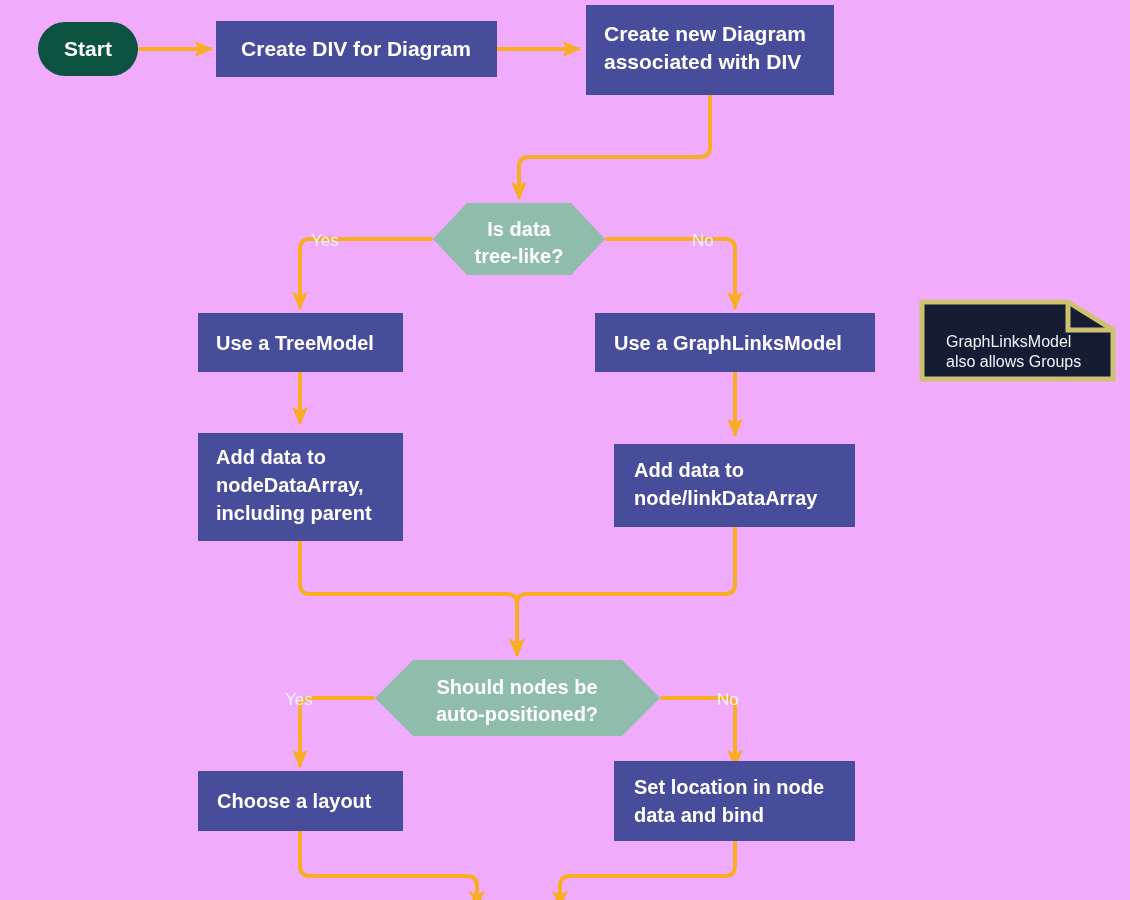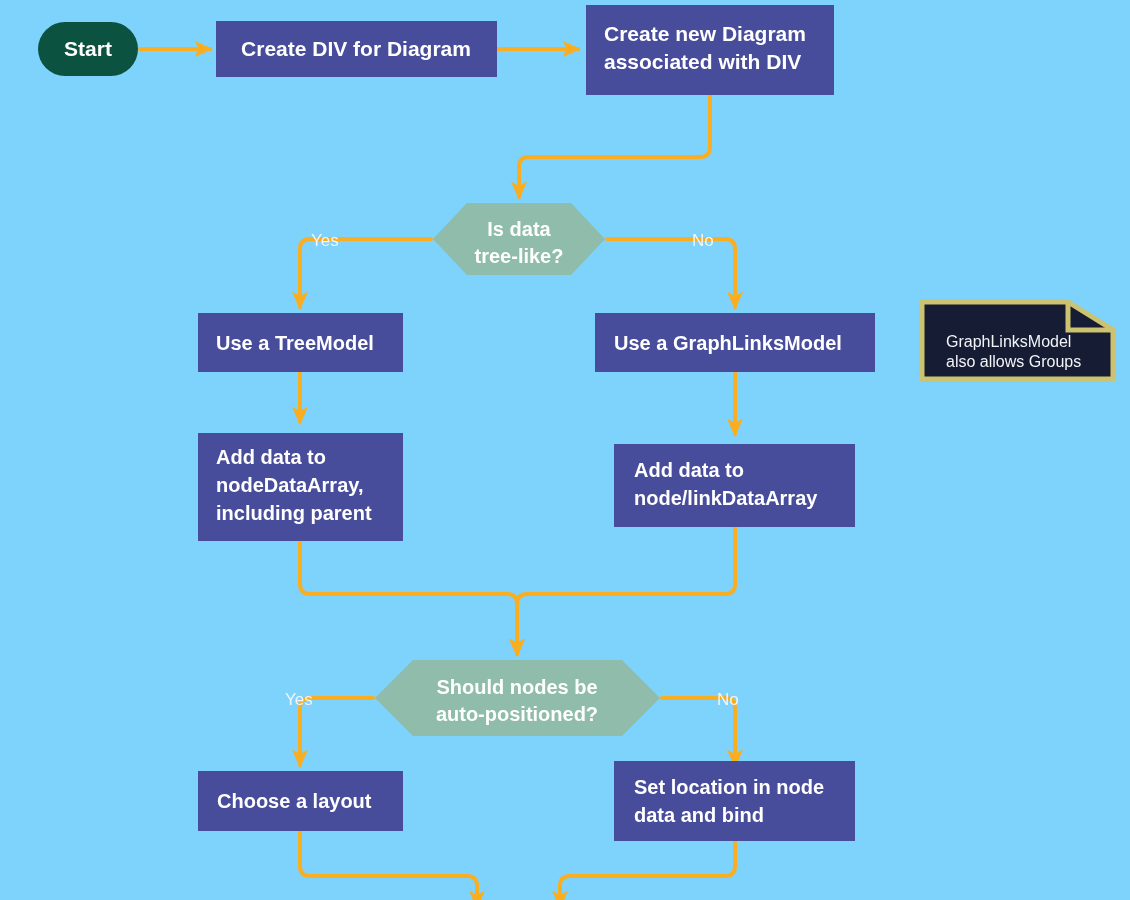--- a/index.html
+++ b/index.html
@@ -10,21 +10,21 @@
   body {
     width: 1130px;
     height: 900px;
     overflow: hidden;
     font-family: "Liberation Sans", sans-serif;
   }
   #canvas-root {
     position: relative;
     width: 1130px;
     height: 900px;
-    background: #7dd3fc;
+    background: #f0abfc;
   }
   svg#flowchart {
     position: absolute;
     left: 0;
     top: 0;
     width: 1130px;
     height: 900px;
     display: block;
   }
   .node-label {

